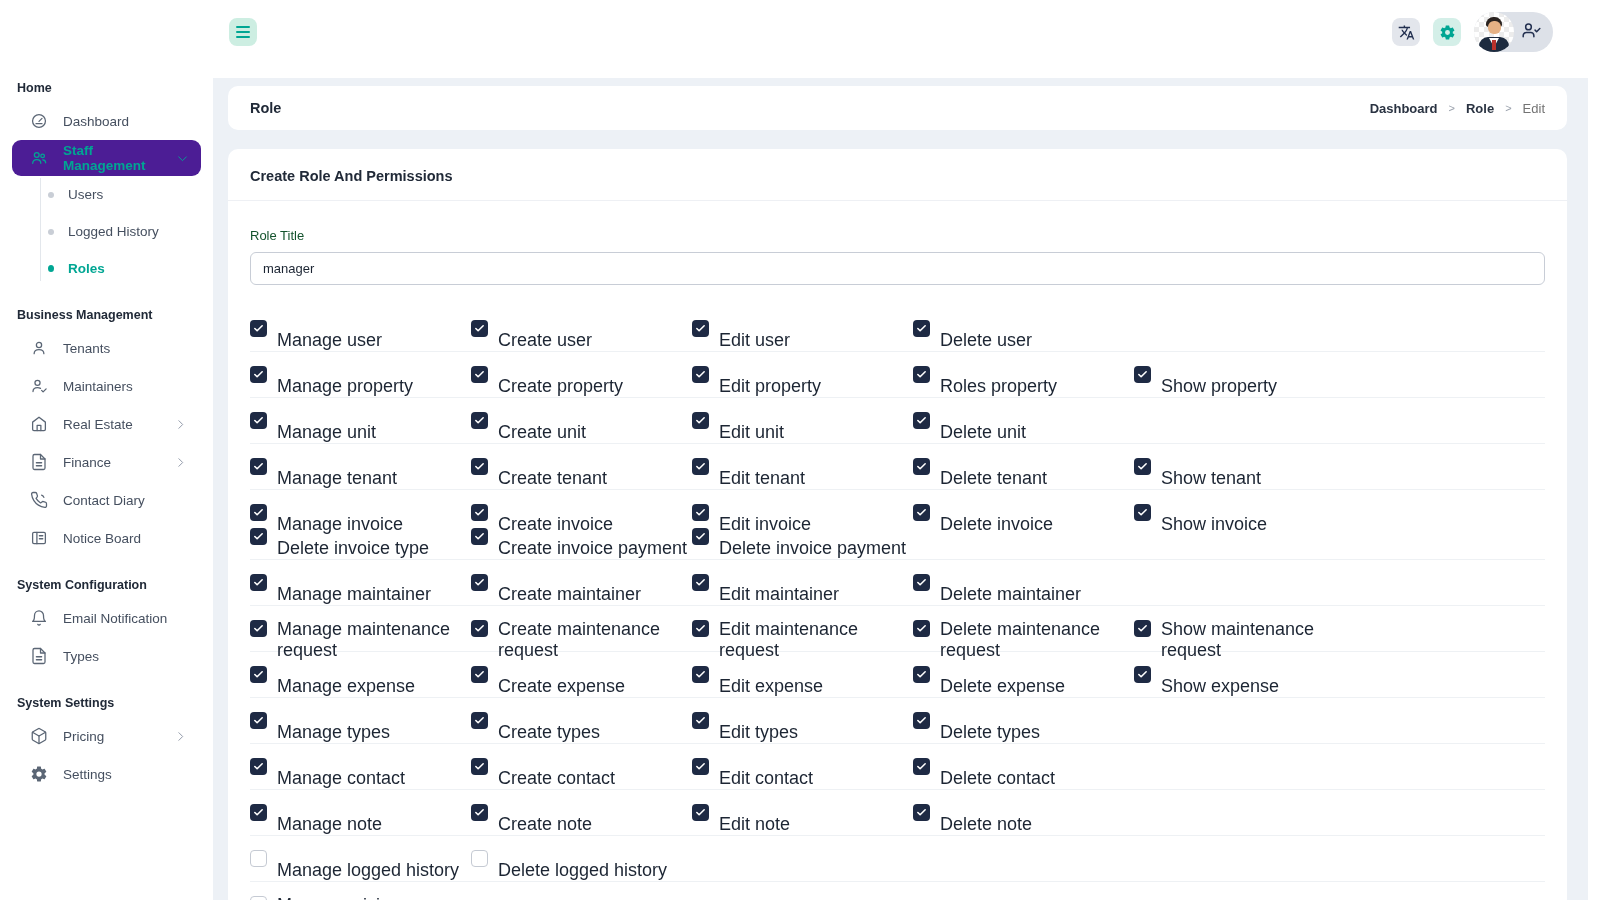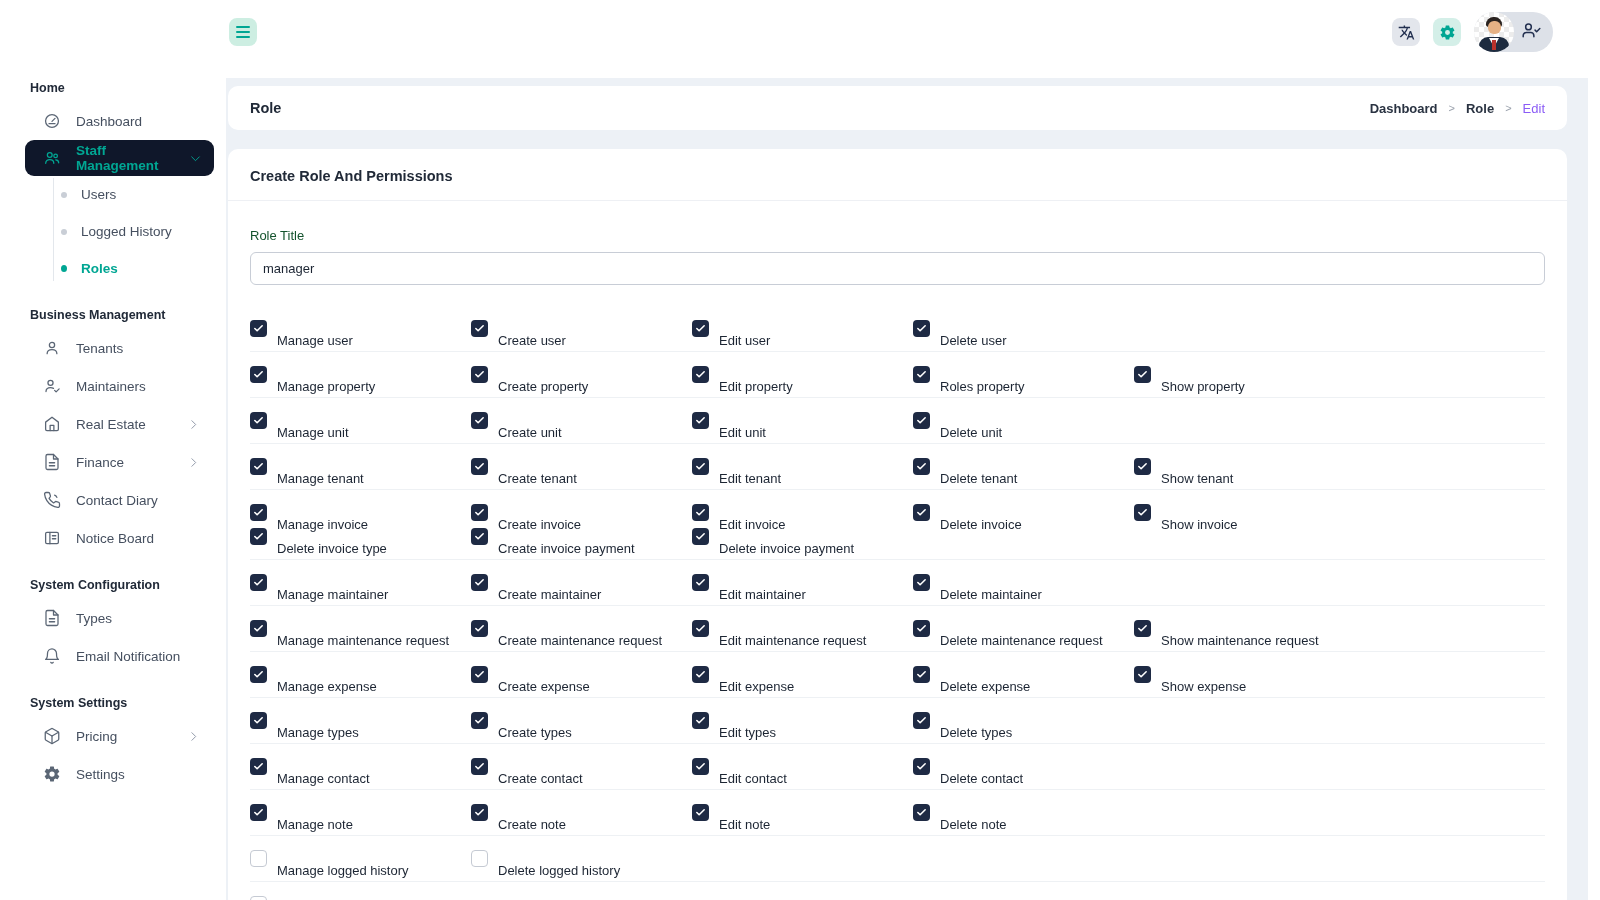--- a/index.html
+++ b/index.html
@@ -23,76 +23,76 @@
       linear-gradient(45deg,#ececec 25%,#ffffff 25%,#ffffff 75%,#ececec 75%) 5px 5px/10px 10px; }
   .avatar .hair { position:absolute; top:5px; left:12px; width:16px; height:10px; background:#2a2320; border-radius:8px 8px 3px 3px; }
   .avatar .face { position:absolute; top:9px; left:13.5px; width:13px; height:13px; background:#e5b184; border-radius:45%; }
   .avatar .suit { position:absolute; bottom:0; left:5px; width:30px; height:15px; background:#1d2b3f; border-radius:9px 9px 0 0; }
   .avatar .shirt { position:absolute; bottom:5px; left:15px; width:10px; height:9px; background:#fff; clip-path:polygon(0 0,100% 0,50% 100%); }
   .avatar .tie { position:absolute; bottom:2px; left:18.2px; width:3.6px; height:10px; background:#b8322c; }
   .user-pill .ucheck { margin-left:8px; color:#233050; }
   .user-pill .ucheck svg { width:19px; height:19px; }
 
   
-  .sidebar { position:absolute; top:0; left:13px; width:213px; height:900px; background:#fff; z-index:2; }
+  .sidebar { position:absolute; top:0; left:0; width:213px; height:900px; background:#fff; z-index:2; }
   .logo-row { display:flex; align-items:center; gap:7px; padding:13px 0 0 21px; height:60px; }
   .logo-mark { width:36px; height:38px; position:relative; flex:0 0 36px; }
   .logo-mark i { position:absolute; height:7px; transform:skewX(-22deg); display:block; }
   .logo-mark i:nth-child(1){ top:1px;  left:10px; width:20px; background:#1e2a4e; }
   .logo-mark i:nth-child(2){ top:10px; left:2px;  width:23px; background:#00a693; }
   .logo-mark i:nth-child(3){ top:19px; left:11px; width:20px; background:#1e2a4e; }
   .logo-mark i:nth-child(4){ top:28px; left:3px;  width:16px; background:#00a693; }
   .brand-text .brand-name { color:#00a693; font-weight:bold; font-size:15px; letter-spacing:2.5px; white-space:nowrap; }
   .brand-text .brand-tagline { color:#243a5e; font-size:6.6px; letter-spacing:1.55px; margin-top:2px; white-space:nowrap; }
   .side-section-label { font-size:12.5px; font-weight:bold; color:#212a38; padding:21px 0 7px 17px; }
   .side-item { height:38px; display:flex; align-items:center; padding-left:30px; cursor:pointer; color:#454f5f; }
   .side-item .s-icon { width:18px; height:18px; color:#5b6675; flex:0 0 18px; display:flex; }
   .side-item .s-icon svg { width:18px; height:18px; }
   .side-item .s-label { font-size:13.5px; margin-left:15px; }
   .side-item .s-chevron { margin-left:auto; margin-right:26px; color:#8a93a3; display:flex; }
   .side-item .s-chevron svg { width:13px; height:13px; }
-  .side-item.active-parent { margin:0 12px; padding-left:18px; height:36px; background:#0f172a; border-radius:9px; color:#00a693; }
+  .side-item.active-parent { margin:0 12px; padding-left:18px; height:36px; background:#4c1d95; border-radius:9px; color:#00a693; }
   .side-item.active-parent .s-icon { color:#00a693; }
   .side-item.active-parent .s-label { font-weight:bold; }
   .side-item.active-parent .s-chevron { color:#00a693; margin-right:12px; }
   .submenu { position:relative; }
   .submenu:before { content:""; position:absolute; left:40px; top:2px; bottom:6px; width:1px; background:#e3e7ec; }
   .sub-item { height:37px; display:flex; align-items:center; padding-left:48px; cursor:pointer; color:#454f5f; position:relative; }
   .sub-item .dot { width:6px; height:6px; border-radius:50%; background:#c9ced6; flex:0 0 6px; }
   .sub-item .s-label { font-size:13.5px; margin-left:14px; }
   .sub-item.active { color:#00a693; }
   .sub-item.active .dot { background:#00a693; width:7px; height:7px; }
   .sub-item.active .s-label { font-weight:bold; }
 
   
   .main-bg { position:absolute; left:213px; top:78px; width:1375px; height:838px; background:#edf1f6; overflow:hidden; padding:8px 21px 0 15px; }
   .scroll-strip { position:absolute; right:0; top:62px; width:12px; height:838px; background:#ffffff; }
   .role-card { background:#fff; border-radius:10px; height:44px; display:flex; align-items:center; padding:0 22px; }
   .page-title { font-size:14.5px; font-weight:bold; color:#212a38; }
   .breadcrumb { margin-left:auto; display:flex; align-items:center; gap:11px; font-size:13px; }
   .crumb { color:#2a3342; font-weight:bold; cursor:pointer; }
-  .crumb.muted { color:#8b5cf6; font-weight:normal; cursor:default; }
+  .crumb.muted { color:#737373; font-weight:normal; cursor:default; }
   .crumb-sep { color:#9aa1ac; font-size:11px; }
 
   .perm-card { background:#fff; border-radius:10px; margin-top:19px; height:760px; }
   .card-head { padding:19px 22px 16px 22px; border-bottom:1px solid #eef0f4; }
   .card-title { font-size:14.5px; font-weight:bold; color:#212a38; }
   .card-body { padding:0 22px; }
   .field-label { font-size:13px; color:#14532d; margin-top:27px; }
   .role-input { margin-top:9px; width:100%; height:33px; border:1px solid #c8cdd6; border-radius:6px;
     padding:0 12px; font-size:13px; color:#1c2533; font-family:"Liberation Sans", sans-serif; outline:none; background:#fff; }
 
   .perm-grid { margin-top:21px; }
   .perm-group { display:grid; grid-template-columns:repeat(5, 221px); row-gap:3px; padding:12px 0; border-bottom:1px solid #eef1f4; }
   .perm-item { display:flex; align-items:center; gap:10px; height:21px; }
   .cbx { width:17px; height:17px; border-radius:4px; flex:0 0 17px; display:flex; align-items:center; justify-content:center; cursor:pointer; }
   .cbx.checked { background:#1e2a44; }
   .cbx.unchecked { background:#fff; border:1.5px solid #c5cad3; }
   .cbx svg { width:11px; height:11px; }
-  .perm-label { font-size:13px; color:#1c2533;margin-top:23px; }
+  .perm-label { font-size:18px; color:#1c2533;margin-top:23px; }
 </style>
 </head>
 <body>
 
 <aside class="sidebar">
   <div class="logo-row">
     <div class="logo-mark">
         <i></i>
         <i></i>
         <i></i>
@@ -212,36 +212,36 @@
             <line x1="12.5" y1="9" x2="17" y2="9"></line>
             <line x1="12.5" y1="13" x2="17" y2="13"></line>
           </svg>
         </span>
         <span class="s-label">Notice Board</span>
       </div>
       <div class="side-section-label">System Configuration</div>
       <div class="side-item">
         <span class="s-icon">
           <svg viewBox="0 0 24 24" fill="none" stroke="currentColor" stroke-width="1.7" stroke-linecap="round" stroke-linejoin="round">
+            <path d="M18 8.5A6 6 0 0 0 6 8.5c0 6.5-2.5 8-2.5 8h17S18 15 18 8.5"></path>
+            <path d="M13.6 20.5a1.9 1.9 0 0 1-3.2 0"></path>
+          </svg>
+        </span>
+        <span class="s-label">Email Notification</span>
+      </div>
+      <div class="side-item">
+        <span class="s-icon">
+          <svg viewBox="0 0 24 24" fill="none" stroke="currentColor" stroke-width="1.7" stroke-linecap="round" stroke-linejoin="round">
             <path d="M14 2H6a2 2 0 0 0-2 2v16a2 2 0 0 0 2 2h12a2 2 0 0 0 2-2V8z"></path>
             <polyline points="14 2 14 8 20 8"></polyline>
             <line x1="15.5" y1="13" x2="8.5" y2="13"></line>
             <line x1="15.5" y1="17" x2="8.5" y2="17"></line>
           </svg>
         </span>
         <span class="s-label">Types</span>
-      </div>
-      <div class="side-item">
-        <span class="s-icon">
-          <svg viewBox="0 0 24 24" fill="none" stroke="currentColor" stroke-width="1.7" stroke-linecap="round" stroke-linejoin="round">
-            <path d="M18 8.5A6 6 0 0 0 6 8.5c0 6.5-2.5 8-2.5 8h17S18 15 18 8.5"></path>
-            <path d="M13.6 20.5a1.9 1.9 0 0 1-3.2 0"></path>
-          </svg>
-        </span>
-        <span class="s-label">Email Notification</span>
       </div>
       <div class="side-section-label">System Settings</div>
       <div class="side-item">
         <span class="s-icon">
           <svg viewBox="0 0 24 24" fill="none" stroke="currentColor" stroke-width="1.7" stroke-linecap="round" stroke-linejoin="round">
             <path d="M21 16V8a2 2 0 0 0-1-1.73l-7-4a2 2 0 0 0-2 0l-7 4A2 2 0 0 0 3 8v8a2 2 0 0 0 1 1.73l7 4a2 2 0 0 0 2 0l7-4A2 2 0 0 0 21 16z"></path>
             <polyline points="3.3 7 12 12 20.7 7"></polyline>
             <line x1="12" y1="22" x2="12" y2="12"></line>
           </svg>
         </span>

